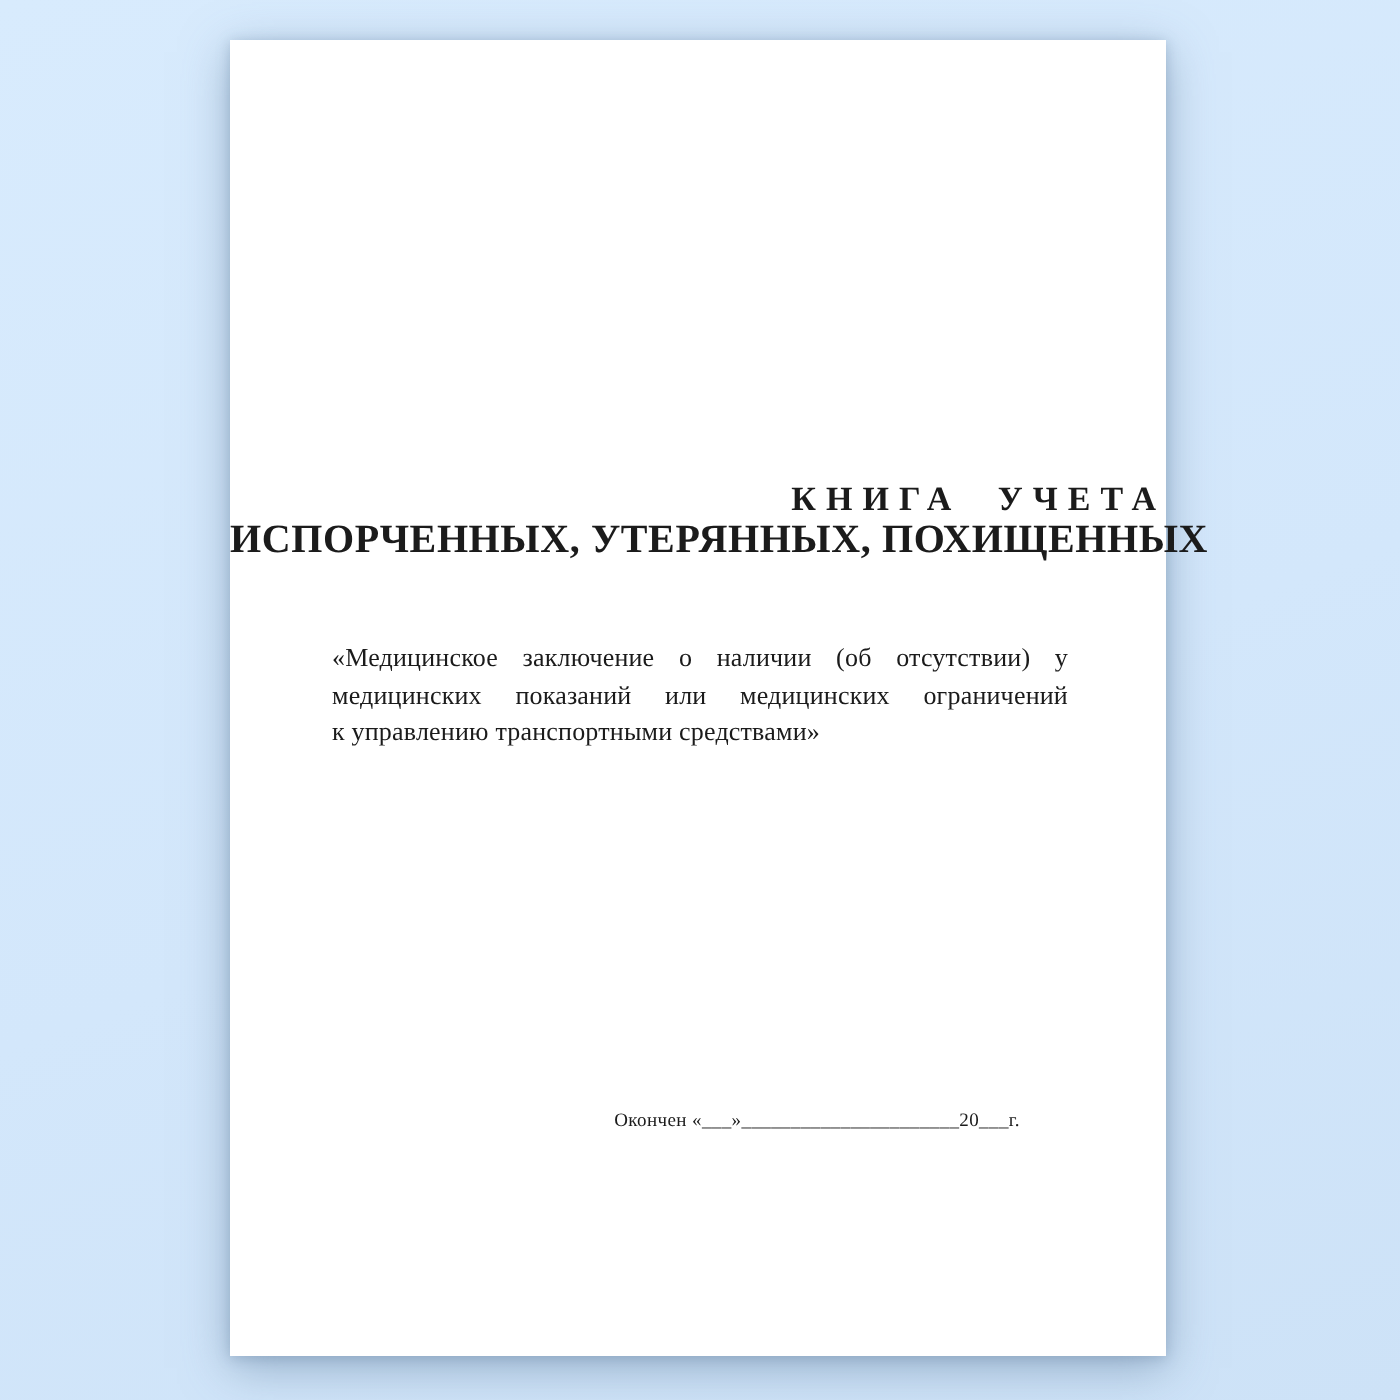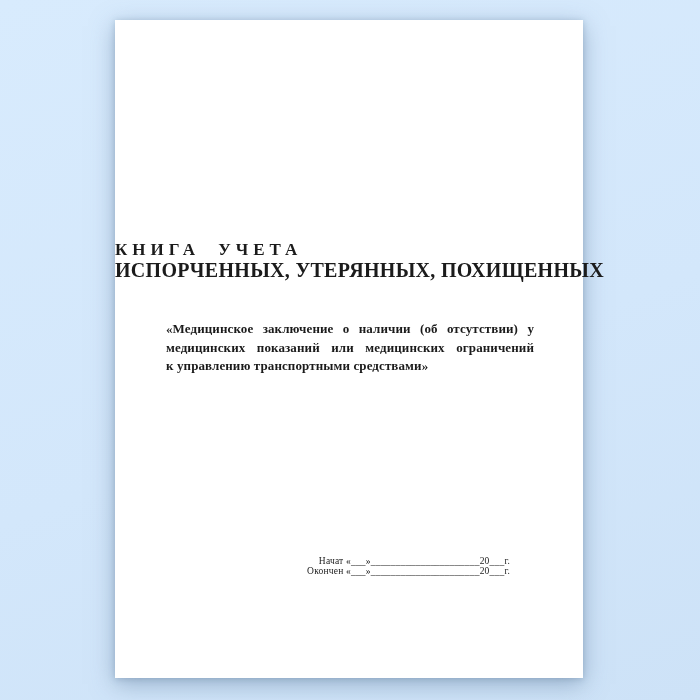--- a/index.html
+++ b/index.html
@@ -26,21 +26,21 @@
     height: 658px;
     background: #ffffff;
     box-shadow: 0 6px 22px rgba(96, 126, 158, 0.50),
                 0 1px 6px  rgba(96, 126, 158, 0.35);
   }
   .title-block {
     position: absolute;
     top: 219px;
     left: 0;
     width: 100%;
-    text-align: left;
+    text-align: right;
     color: #1b1b1b;
     font-weight: bold;
   }
   .title-main {
     font-size: 17px;
     letter-spacing: 5px;
     word-spacing: 9px;
     line-height: 22px;
     white-space: nowrap;
   }
@@ -49,21 +49,21 @@
     letter-spacing: 0.3px;
     line-height: 19px;
     white-space: nowrap;
   }
   .subtitle {
     position: absolute;
     top: 300px;
     left: 51px;
     width: 368px;
     font-size: 13px;
-    font-weight: bold;
+    font-weight: normal;
     color: #1b1b1b;
     letter-spacing: 0.1px;
   }
   .sub-line {
     line-height: 18.5px;
     text-align: justify;
     text-align-last: justify;
   }
   .subtitle .sub-line:last-child {
     text-align: right;
@@ -98,18 +98,17 @@
       <div class="title-sub">ИСПОРЧЕННЫХ, УТЕРЯННЫХ, ПОХИЩЕННЫХ</div>
     </div>
 
     <div class="subtitle">
       <div class="sub-line">«Медицинское заключение о наличии (об отсутствии) у</div>
       <div class="sub-line">медицинских показаний или медицинских ограничений</div>
       <div class="sub-line">к управлению транспортными средствами»</div>
     </div>
 
     <div class="fields">
-      <div class="field-row">Начат «___»______________________20___г.</div>
       <div class="field-row">Окончен «___»______________________20___г.</div>
     </div>
 
   </div>
 </div>
 
 </body></html>

